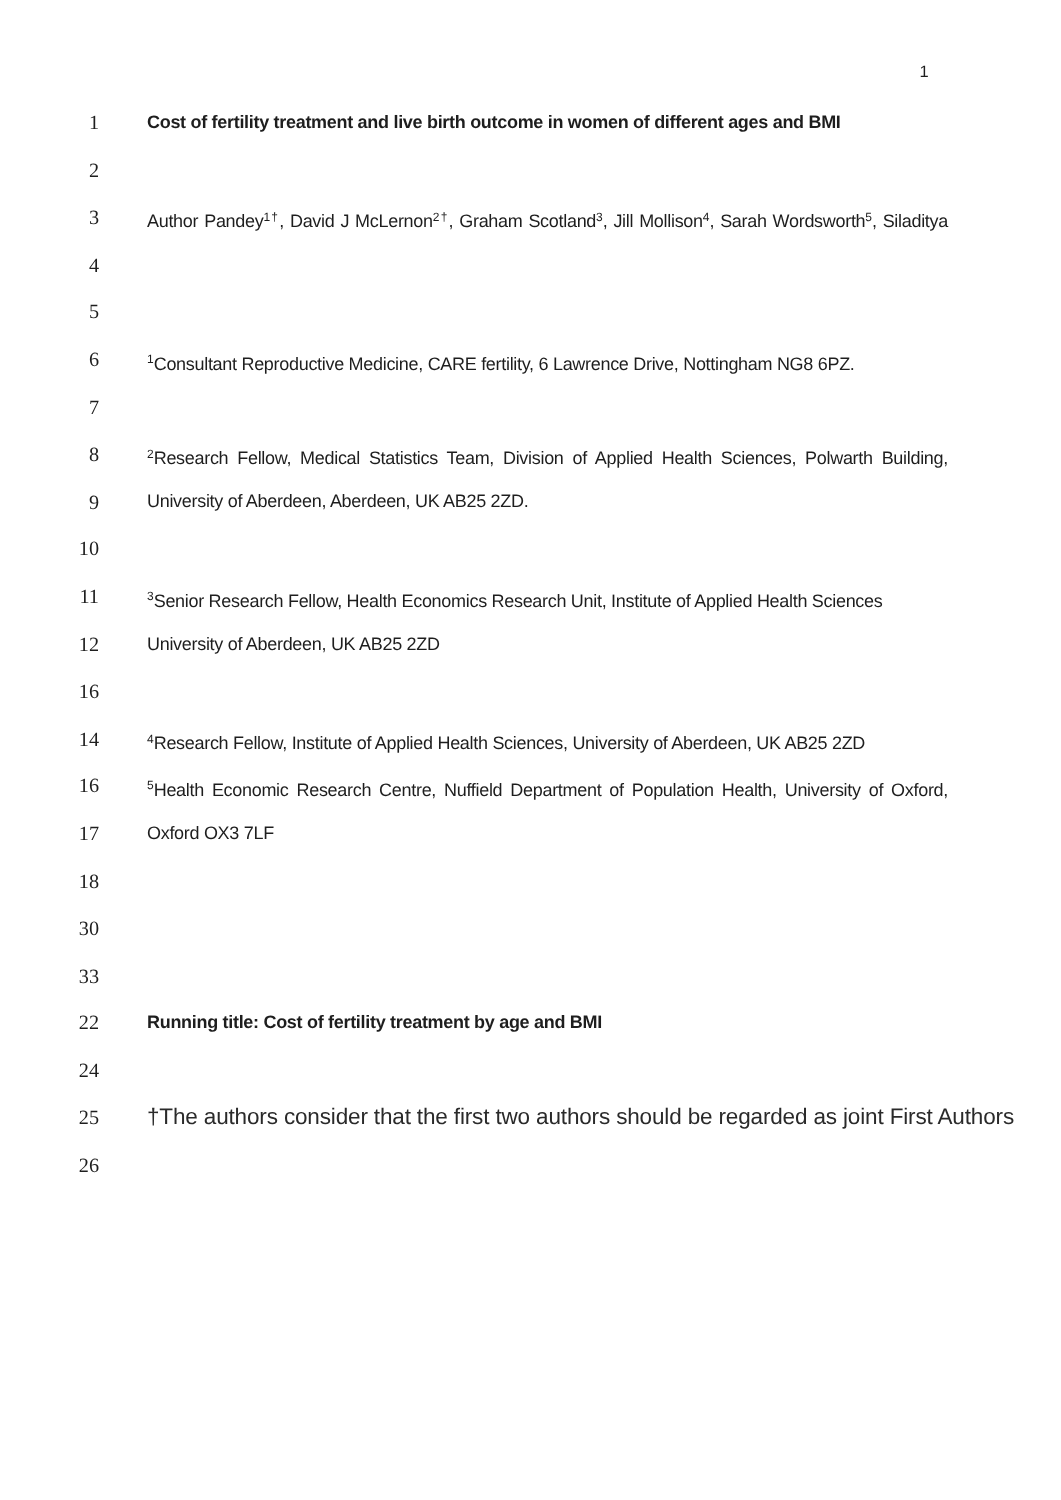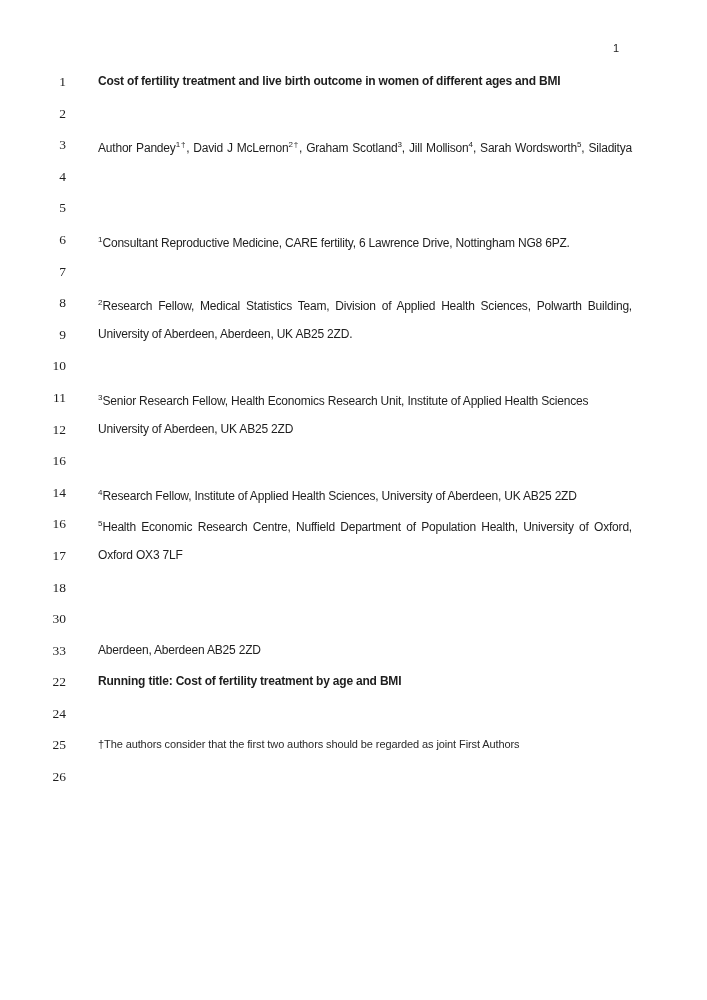--- a/index.html
+++ b/index.html
@@ -55,21 +55,21 @@
   }
   .line-text.justify {
     white-space: normal;
     text-align: justify;
     text-align-last: justify;
   }
   .line-text.bold {
     font-weight: bold;
   }
   .line-text.footnote {
-    font-size: 11px;
+    font-size: 15px;
     letter-spacing: -0.1px;
     color: #2a2a2a;
   }
   .sup {
     font-size: 8px;
     vertical-align: 4.5px;
     letter-spacing: 0;
   }
 </style>
 </head>
@@ -143,21 +143,20 @@
       </div>
       <div class="line-row">
         <span class="line-num">18</span>
         <span class="line-text"></span>
       </div>
       <div class="line-row">
         <span class="line-num">30</span>
       </div>
       <div class="line-row">
         <span class="line-num">33</span>
-        <span class="line-text"><span>Aberdeen, Aberdeen AB25 2ZD</span></span>
       </div>
       <div class="line-row">
         <span class="line-num">22</span>
         <span class="line-text bold"><span>Running title: Cost of fertility treatment by age and BMI</span></span>
       </div>
       <div class="line-row">
         <span class="line-num">24</span>
         <span class="line-text"></span>
       </div>
       <div class="line-row">

